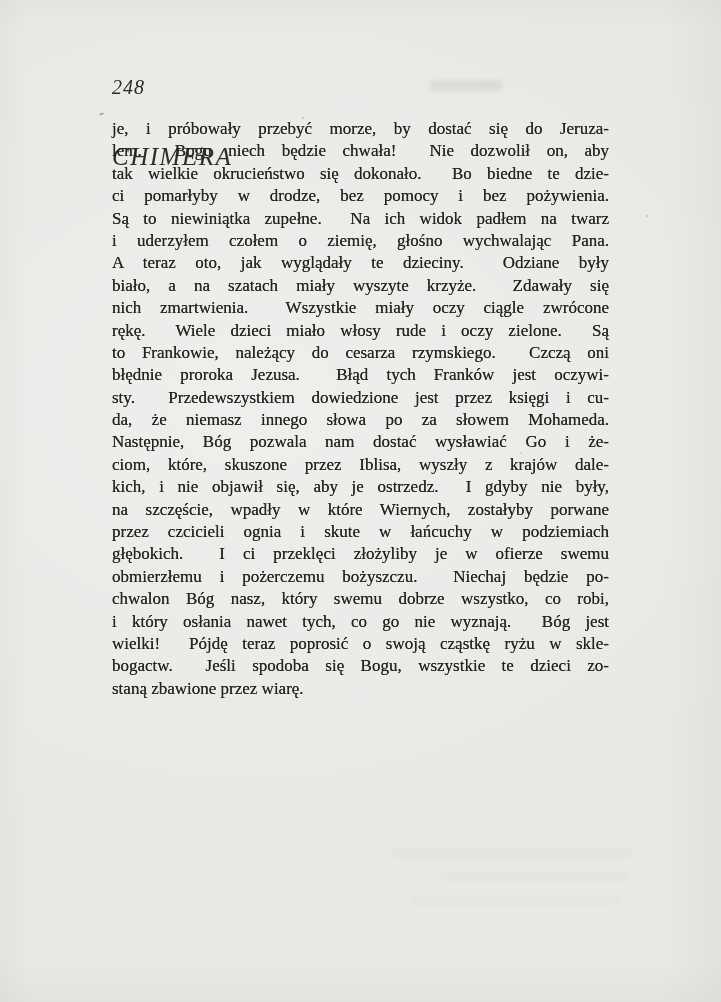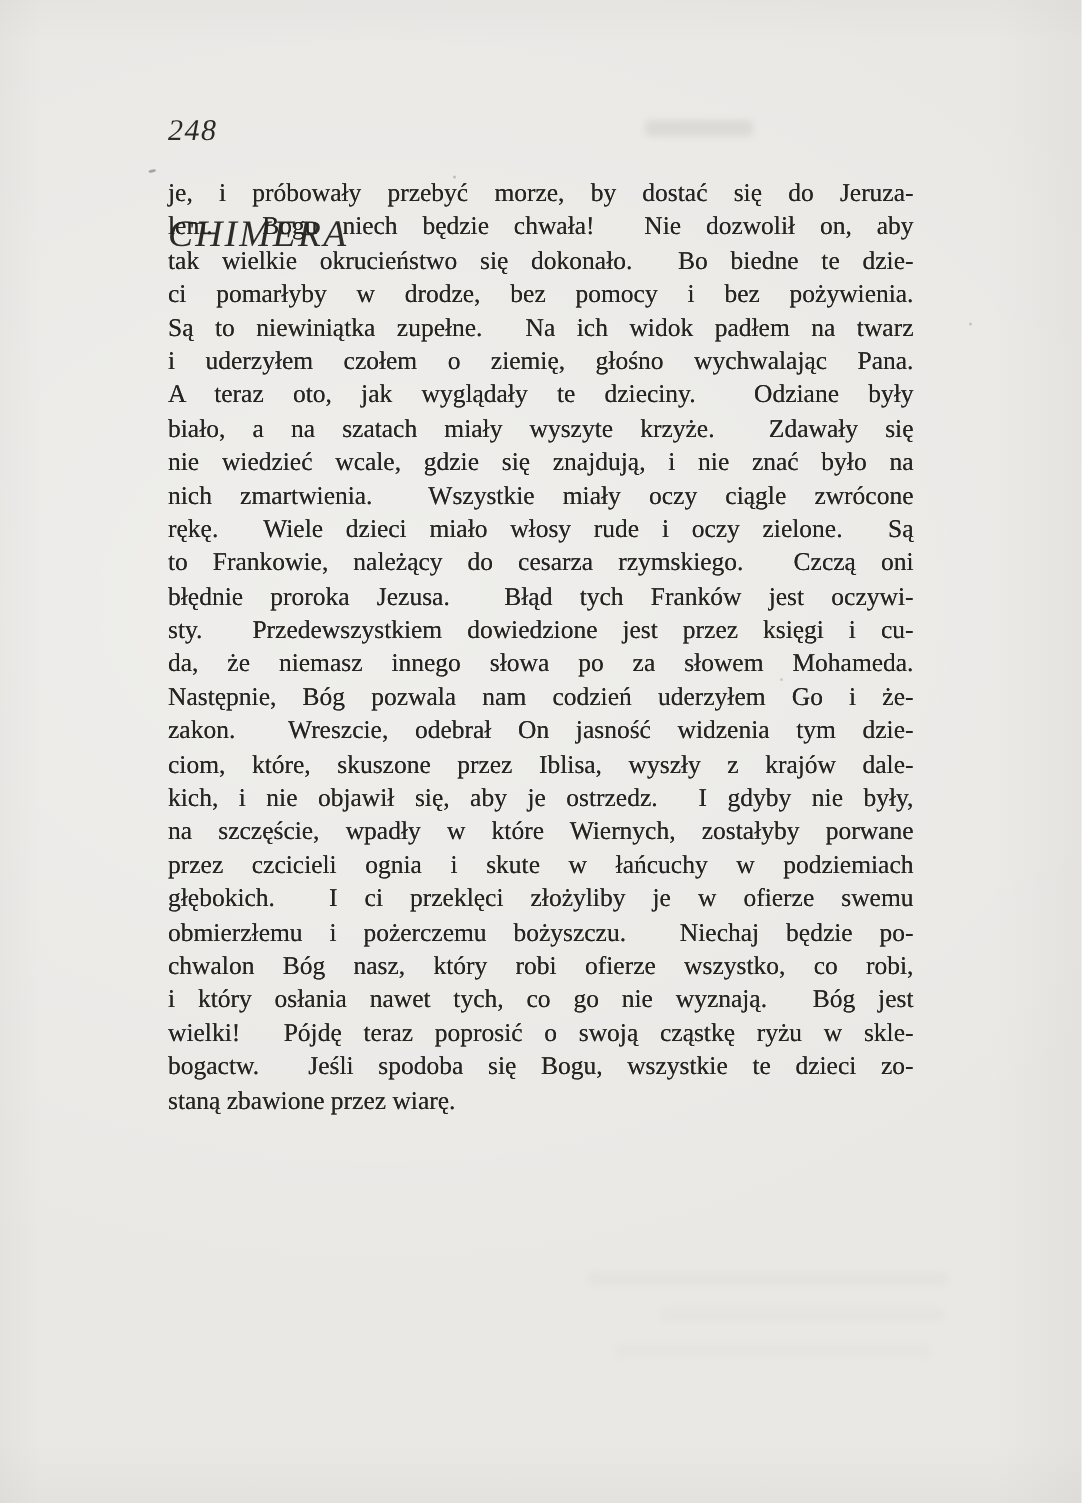--- a/index.html
+++ b/index.html
@@ -99,36 +99,34 @@
 
   <div class="body-text">
       <div class="line">je, i próbowały przebyć morze, by dostać się do Jeruza-</div>
       <div class="line">lem.  Bogu niech będzie chwała!  Nie dozwolił on, aby</div>
       <div class="line">tak wielkie okrucieństwo się dokonało.  Bo biedne te dzie-</div>
       <div class="line">ci pomarłyby w drodze, bez pomocy i bez pożywienia.</div>
       <div class="line">Są to niewiniątka zupełne.  Na ich widok padłem na twarz</div>
       <div class="line">i uderzyłem czołem o ziemię, głośno wychwalając Pana.</div>
       <div class="line">A teraz oto, jak wyglądały te dzieciny.  Odziane były</div>
       <div class="line">biało, a na szatach miały wyszyte krzyże.  Zdawały się</div>
-      <div class="line">nie wiedzieć wcale, gdzie się znajdują, i nie znać było na</div>
       <div class="line">nich zmartwienia.  Wszystkie miały oczy ciągle zwrócone</div>
       <div class="line">rękę.  Wiele dzieci miało włosy rude i oczy zielone.  Są</div>
       <div class="line">to Frankowie, należący do cesarza rzymskiego.  Czczą oni</div>
       <div class="line">błędnie proroka Jezusa.  Błąd tych Franków jest oczywi-</div>
       <div class="line">sty.  Przedewszystkiem dowiedzione jest przez księgi i cu-</div>
       <div class="line">da, że niemasz innego słowa po za słowem Mohameda.</div>
-      <div class="line">Następnie, Bóg pozwala nam codzień uderzyłem Go i że-</div>
-      <div class="line">zakon.  Wreszcie, odebrał On jasność widzenia tym dzie-</div>
+      <div class="line">Następnie, Bóg pozwala nam dostać wysławiać Go i że-</div>
       <div class="line">ciom, które, skuszone przez Iblisa, wyszły z krajów dale-</div>
       <div class="line">kich, i nie objawił się, aby je ostrzedz.  I gdyby nie były,</div>
       <div class="line">na szczęście, wpadły w które Wiernych, zostałyby porwane</div>
       <div class="line">przez czcicieli ognia i skute w łańcuchy w podziemiach</div>
       <div class="line">głębokich.  I ci przeklęci złożyliby je w ofierze swemu</div>
       <div class="line">obmierzłemu i pożerczemu bożyszczu.  Niechaj będzie po-</div>
-      <div class="line">chwalon Bóg nasz, który robi ofierze wszystko, co robi,</div>
+      <div class="line">chwalon Bóg nasz, który swemu dobrze wszystko, co robi,</div>
       <div class="line">i który osłania nawet tych, co go nie wyznają.  Bóg jest</div>
       <div class="line">wielki!  Pójdę teraz poprosić o swoją cząstkę ryżu w skle-</div>
       <div class="line">bogactw.  Jeśli spodoba się Bogu, wszystkie te dzieci zo-</div>
       <div class="line last">staną zbawione przez wiarę.</div>
     </div>
 
   <div class="ghost ghost-a"></div>
   <div class="ghost ghost-b"></div>
   <div class="ghost ghost-c"></div>
   <div class="ghost ghost-d"></div>

